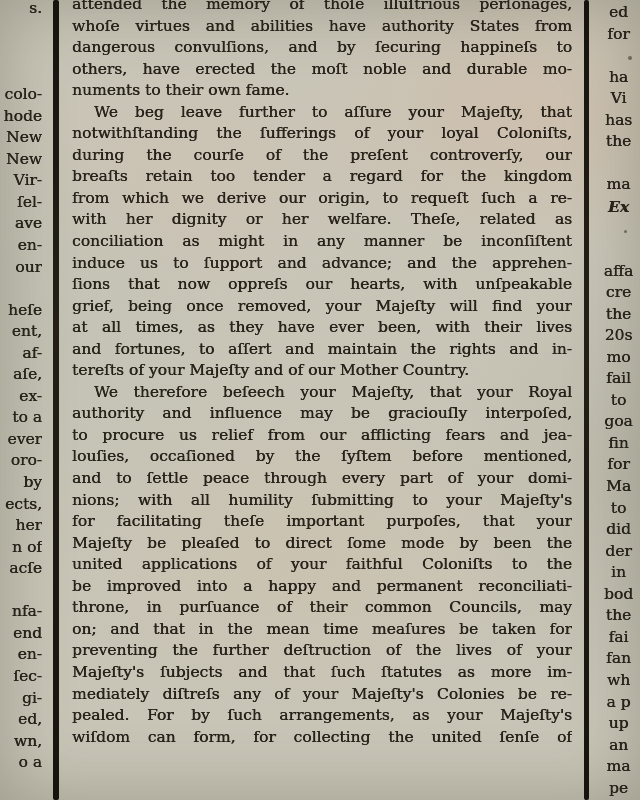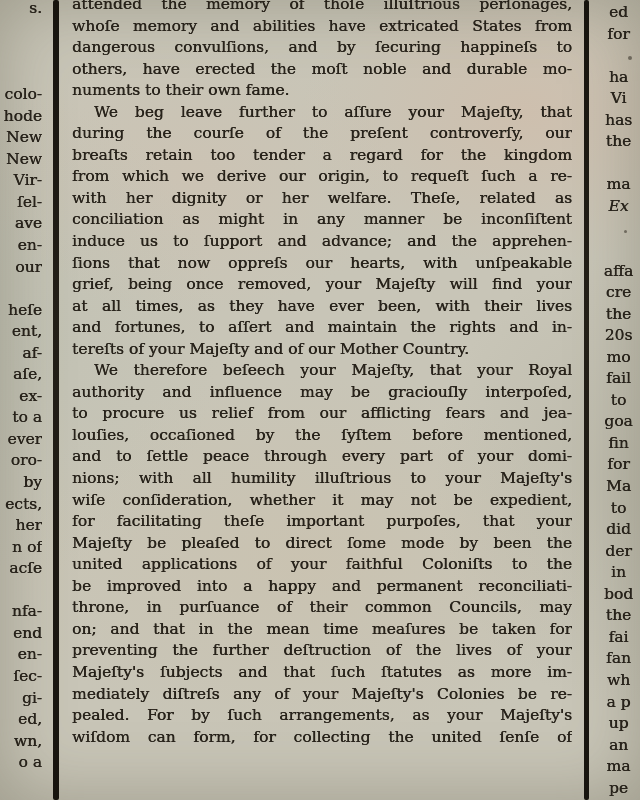--- a/index.html
+++ b/index.html
@@ -36,21 +36,21 @@
        text-shadow:0.35px 0 0 currentColor;}
   .main-col{left:72px;top:-6px;width:500px;}
   .left-strip{left:0;top:-2px;width:48px;text-align:right;padding-right:6px;overflow:hidden;}
   .right-strip{left:597px;top:2px;width:43px;text-align:center;overflow:hidden;}
   .line{height:var(--lh);overflow:hidden;white-space:nowrap;}
   .main-col .line{white-space:normal;}
   .line.j{text-align:justify;}
   .line.j::after{content:"";display:inline-block;width:100%;height:0;}
   .line.ind{text-indent:22px;}
   .frag{height:var(--lh);overflow:hidden;}
-  .frag.it{font-style:italic;}
+  .frag.it{font-style:italic;font-weight:bold;}
   .speck{position:absolute;background:rgba(50,44,34,0.55);border-radius:50%;}
 </style>
 </head>
 <body>
 
 <div class="page">
 
   <div class="col left-strip" id="left-strip">
       <div class="frag">s.</div>
       <div class="frag">&nbsp;</div>
@@ -87,43 +87,43 @@
       <div class="frag">gi-</div>
       <div class="frag">ed,</div>
       <div class="frag">wn,</div>
       <div class="frag">o a</div>
     </div>
 
   <div class="rule rule-left"></div>
 
   <div class="col main-col" id="main-col">
       <div class="line j">attended the memory of thoſe illuſtrious perſonages,</div>
-      <div class="line j">whoſe memory and abilities have extricated States from</div>
+      <div class="line j">whoſe virtues and abilities have authority States from</div>
       <div class="line j">dangerous convulſions, and by ſecuring happineſs to</div>
       <div class="line j">others, have erected the moſt noble and durable mo-</div>
       <div class="line">numents to their own fame.</div>
       <div class="line j ind">We beg leave further to aſſure your Majeſty, that</div>
+      <div class="line j">notwithſtanding the ſufferings of your loyal Coloniſts,</div>
       <div class="line j">during the courſe of the preſent controverſy, our</div>
       <div class="line j">breaſts retain too tender a regard for the kingdom</div>
       <div class="line j">from which we derive our origin, to requeſt ſuch a re-</div>
       <div class="line j">with her dignity or her welfare. Theſe, related as</div>
       <div class="line j">conciliation as might in any manner be inconſiſtent</div>
       <div class="line j">induce us to ſupport and advance; and the apprehen-</div>
       <div class="line j">ſions that now oppreſs our hearts, with unſpeakable</div>
       <div class="line j">grief, being once removed, your Majeſty will find your</div>
       <div class="line j">at all times, as they have ever been, with their lives</div>
       <div class="line j">and fortunes, to aſſert and maintain the rights and in-</div>
       <div class="line">tereſts of your Majeſty and of our Mother Country.</div>
       <div class="line j ind">We therefore beſeech your Majeſty, that your Royal</div>
       <div class="line j">authority and influence may be graciouſly interpoſed,</div>
       <div class="line j">to procure us relief from our afflicting fears and jea-</div>
       <div class="line j">louſies, occaſioned by the ſyſtem before mentioned,</div>
       <div class="line j">and to ſettle peace through every part of your domi-</div>
-      <div class="line j">nions; with all humility illuſtrious to your Majeſty's</div>
-      <div class="line j">wiſe conſideration, whether it may not be expedient,</div>
+      <div class="line j">nions; with all humility ſubmitting to your Majeſty's</div>
       <div class="line j">for facilitating theſe important purpoſes, that your</div>
       <div class="line j">Majeſty be pleaſed to direct ſome mode by been the</div>
       <div class="line j">united applications of your faithful Coloniſts to the</div>
       <div class="line j">be improved into a happy and permanent reconciliati-</div>
       <div class="line j">throne, in purſuance of their common Councils, may</div>
       <div class="line j">on; and that in the mean time meaſures be taken for</div>
       <div class="line j">preventing the further deſtruction of the lives of your</div>
       <div class="line j">Majeſty's ſubjects and that ſuch ſtatutes as more im-</div>
       <div class="line j">mediately diſtreſs any of your Majeſty's Colonies be re-</div>
       <div class="line j">pealed.  For by ſuch arrangements, as your Majeſty's</div>

